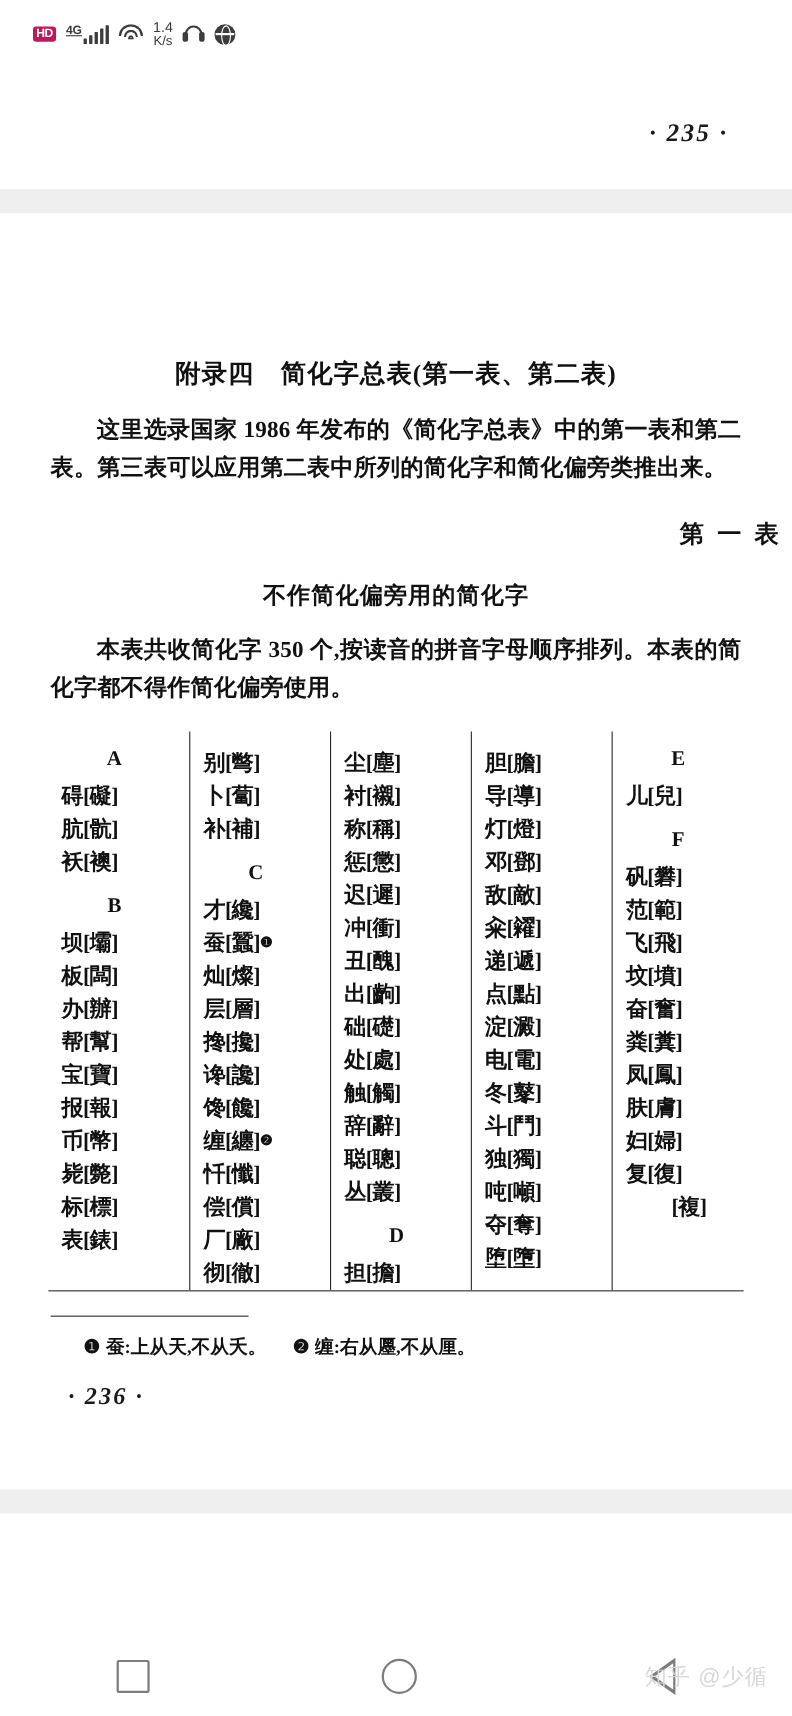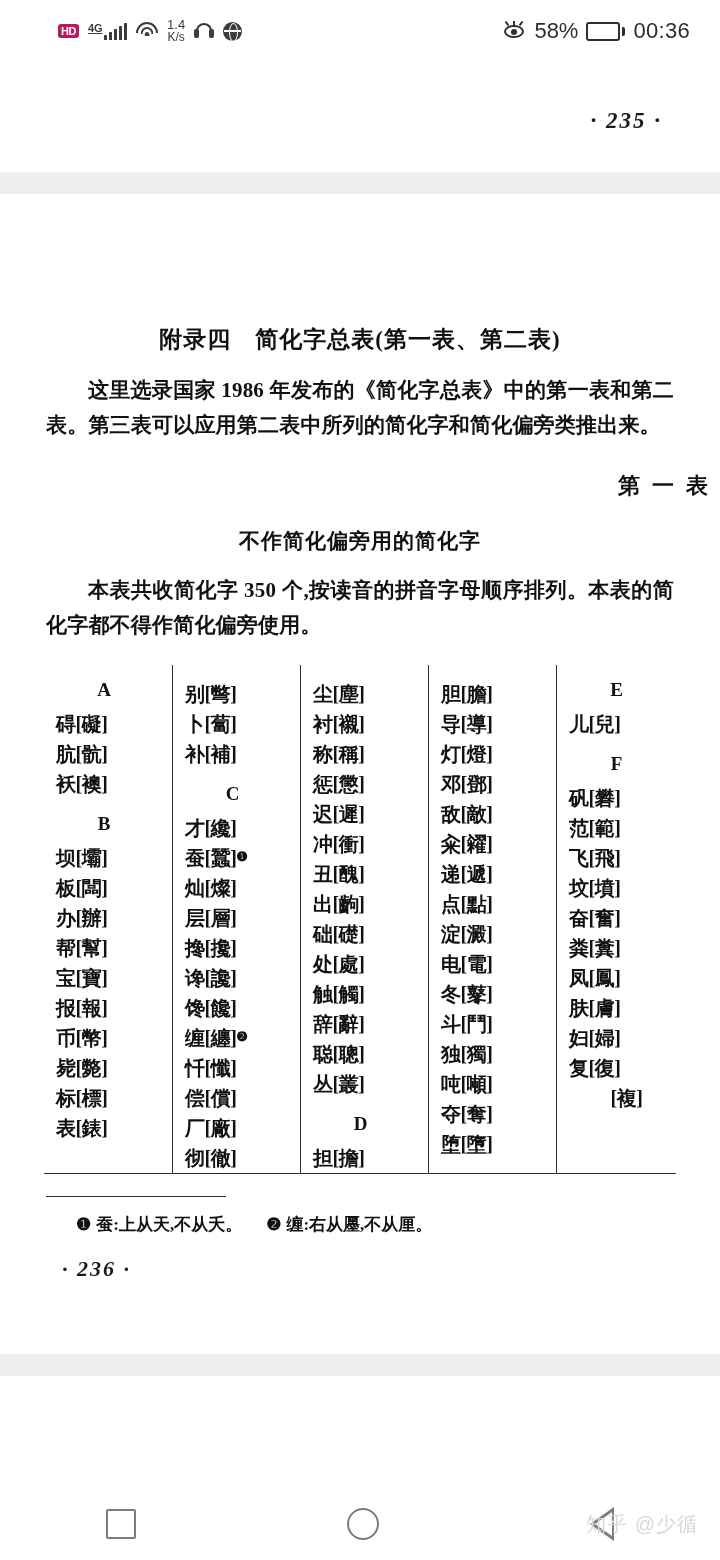--- a/index.html
+++ b/index.html
@@ -16,21 +16,21 @@
     position:absolute; top:0; left:0; width:720px; height:62px;
     display:flex; align-items:center; justify-content:space-between;
     padding:0 30px; background:#ffffff;
     font-family:"Liberation Sans", sans-serif;
   }
   .sb-left{ display:flex; align-items:center; gap:9px; }
   .sb-right{ display:flex; align-items:center; gap:8px; }
 
   .ico-hd{
     background:#be185d; color:#fff; font-size:11px; font-weight:bold;
-    border-radius:3px; padding:1px 3px; letter-spacing:-.5px; line-height:12px;margin-left:28px;
+    border-radius:3px; padding:1px 3px; letter-spacing:-.5px; line-height:12px;
   }
   .sig-wrap{ display:flex; align-items:flex-start; gap:1px;}
   .sig-4g{ font-size:11px; font-weight:bold; color:#3c3c3c; line-height:10px; margin-top:1px;text-decoration:underline;}
   .bars{ display:flex; align-items:flex-end; gap:1.5px; height:18px;}
   .bars i{ display:block; width:3.5px; background:#3c3c3c; border-radius:.5px;}
   .bars i:nth-child(1){height:5px}
   .bars i:nth-child(2){height:8px}
   .bars i:nth-child(3){height:11px}
   .bars i:nth-child(4){height:14px}
   .bars i:nth-child(5){height:17px}
@@ -211,35 +211,20 @@
     <span class="netspeed">
       <div class="v">1.4</div>
       <div class="u">K/s</div>
     </span>
     <span class="headset">
       <span class="band"></span>
         <span class="l"></span>
         <span class="r"></span>
     </span>
     <span class="globe"></span>
-  </div>
-  <div class="sb-right">
-    <span class="eye">
-      <span class="lash a"></span>
-        <span class="lash b"></span>
-        <span class="lash c"></span>
-      <span class="ball"></span>
-        <span class="pupil"></span>
-    </span>
-    <span class="pct">58%</span>
-    <span class="batt">
-      <span class="body"><span class="fill" style="width:62%"></span></span>
-      <span class="tip"></span>
-    </span>
-    <span class="clock">00:36</span>
   </div>
 </div>
 
 <div class="page-top">
   <div class="folio-top">·  235  ·</div>
 </div>
 <div class="gap-strip"></div>
 
 <div class="sheet">
 

